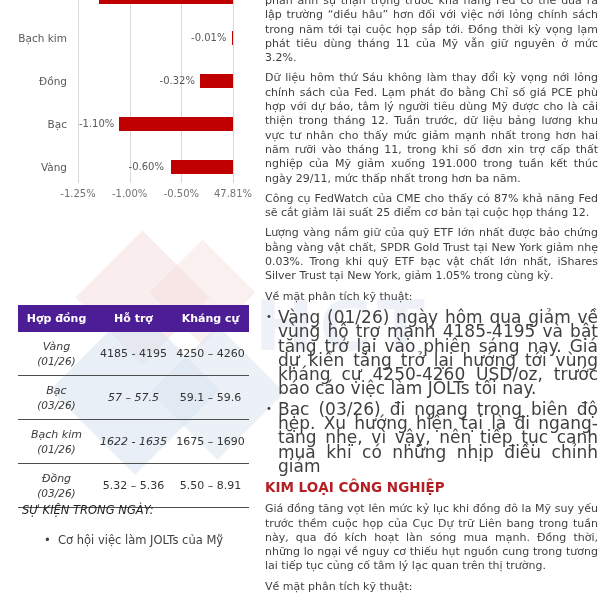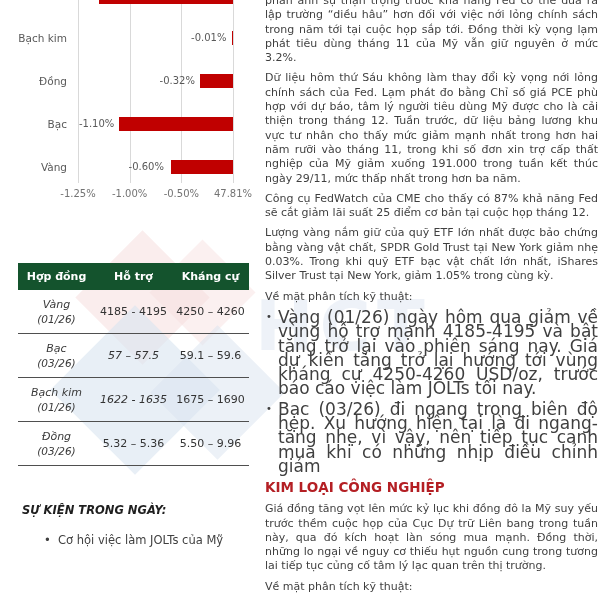--- a/index.html
+++ b/index.html
@@ -17,31 +17,31 @@
     font-size:10px;color:#595959;}
 
   
   #watermark{position:absolute;left:0;top:0;width:600px;height:600px;z-index:0;pointer-events:none;}
   .wm-d{position:absolute;transform:rotate(45deg);}
   .wm-text{position:absolute;font-size:70px;font-weight:bold;letter-spacing:6px;
     color:#1f5ca8;opacity:.07;}
 
   
   #metals-table{position:absolute;left:18px;top:263px;width:231px;z-index:1;}
-  .t-header{display:flex;background:#14532d;height:27px;align-items:center;}
+  .t-header{display:flex;background:#4c1d95;height:27px;align-items:center;margin-top:42px;}
   .t-header .hcell{flex:1;text-align:center;color:#fff;font-weight:bold;font-size:11px;}
   .t-row{display:flex;height:43px;border-bottom:1.5px solid #4f4f4f;align-items:center;}
   .t-row .cell{flex:1;text-align:center;font-size:11px;color:#333;}
   .contract-name{font-style:italic;color:#3a3a3a;font-size:11px;line-height:14px;}
   .contract-month{font-style:italic;color:#3a3a3a;font-size:10.5px;line-height:14px;}
   .italic-val{font-style:italic;}
 
   
   #events{position:absolute;left:22px;top:503px;width:220px;z-index:1;}
-  #events .ev-title{font-size:11.5px;font-weight:bold;font-style:italic;color:#1f1f1f;margin:0 0 9px 0;}
+  #events .ev-title{font-size:11.5px;font-weight:normal;font-style:italic;color:#1f1f1f;margin:0 0 9px 0;}
   #events ul{list-style:none;margin:16px;padding:0 0 0 6px;}
   #events li{position:relative;padding-left:14px;font-size:11.5px;color:#3f3f3f;}
   #events li::before{content:"•";position:absolute;left:0;top:0;color:#3f3f3f;}
 
   
   #article{position:absolute;left:265px;top:-6px;width:333px;z-index:2;}
   #article p{margin:0 0 6px 0;font-size:11px;line-height:14.3px;color:#3f3f3f;text-align:justify;}
   #article h2{margin:6px 0 6px 0;font-size:13.5px;line-height:17px;font-weight:bold;color:#b41f24;}
   #article ul{list-style:none;margin:0 0 6px 0;padding:0;}
   #article li{position:relative;padding-left:13px;margin-bottom:6px;
@@ -113,21 +113,21 @@
         </div>
         <div class="cell italic-val">1622 - 1635</div>
         <div class="cell">1675 – 1690</div>
       </div>
       <div class="t-row">
         <div class="cell">
           <div class="contract-name">Đồng</div>
           <div class="contract-month">(03/26)</div>
         </div>
         <div class="cell">5.32 – 5.36</div>
-        <div class="cell">5.50 – 9.96</div>
+        <div class="cell">5.50 – 8.91</div>
       </div>
     </div>
 </div>
 
 <div id="events">
   <p class="ev-title">SỰ KIỆN TRONG NGÀY:</p>
   <ul>
       <li>Cơ hội việc làm JOLTs của Mỹ</li>
     </ul>
 </div>

